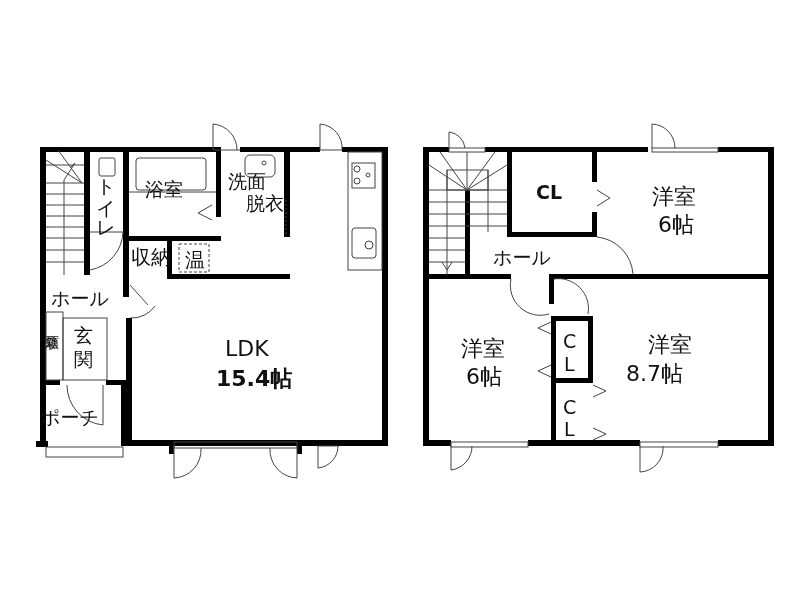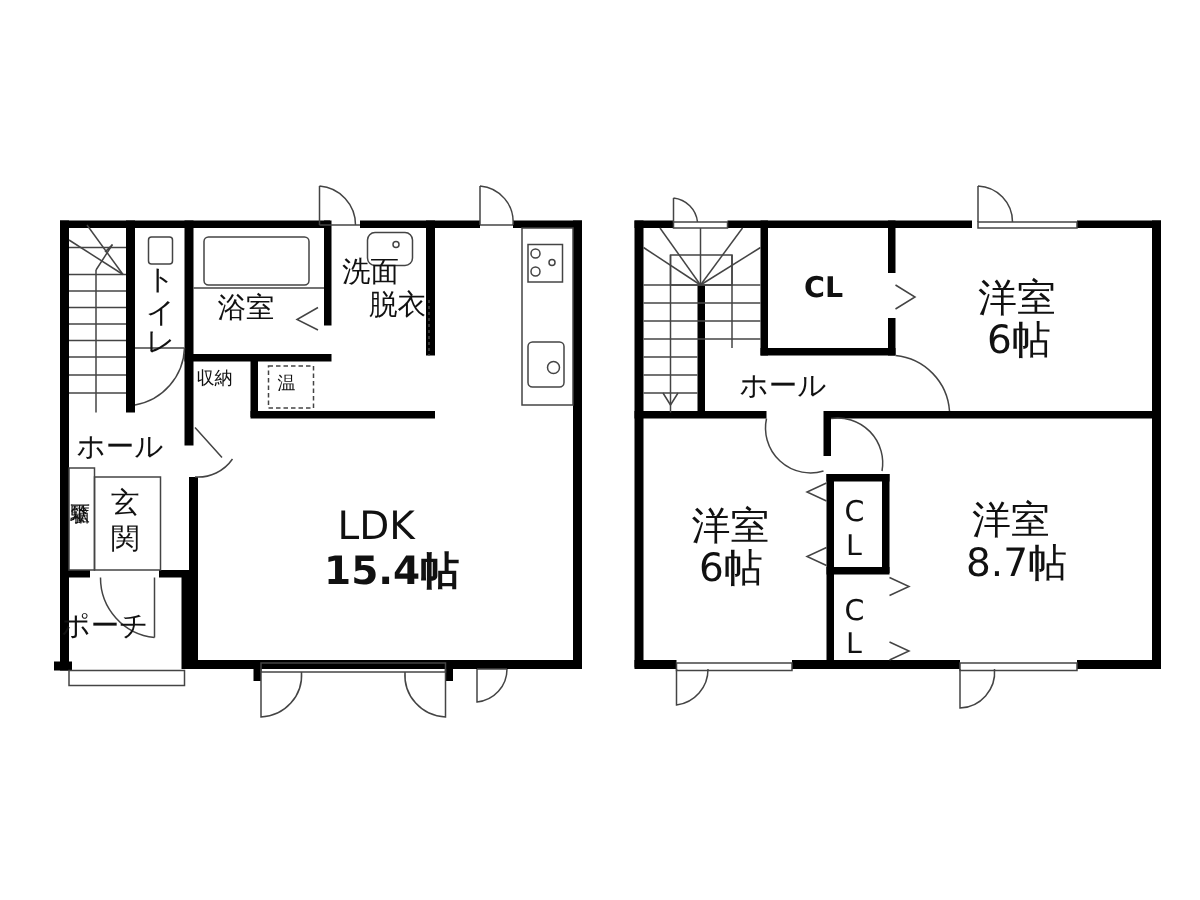--- a/index.html
+++ b/index.html
@@ -1,21 +1,21 @@
 <!DOCTYPE html>
 <html><head>
 <meta charset="utf-8">
 <style>
   html, body { margin: 0; padding: 0; background: #ffffff; }
   body { width: 800px; height: 600px; position: relative; overflow: hidden; font-family: "DejaVu Sans", sans-serif; }
   svg { position: absolute; left: 0; top: 0; }
   .lbl { position: absolute; color: #111; font-family: "DejaVu Sans", sans-serif; line-height: 1; text-align: center; white-space: nowrap; }
   .l18 { font-size: 19px; }
-  .l22 { font-size: 26px; text-align: center; }
-  .l14 { font-size: 12px; font-family: Liberation Mono, monospace; }
+  .l22 { font-size: 22px; text-align: center; }
+  .l14 { font-size: 20px; }
   .l12 { font-size: 13px; }
   .vert { writing-mode: vertical-rl; text-orientation: upright; }
 </style>
 </head>
 <body>
 
 <svg width="800" height="600" viewBox="0 0 800 600">
 
   <g fill="#000">
 
@@ -185,37 +185,37 @@
     <polyline points="593,428 606,434 593,440"></polyline>
 
     <rect x="451" y="442" width="77" height="5"></rect>
     <path d="M451,446 L451,470 A24,24 0 0 0 472,446"></path>
     <rect x="640" y="442" width="78" height="5"></rect>
     <path d="M640,446 L640,472 A24,24 0 0 0 663,446"></path>
   </g>
 </svg>
 
 <div class="lbl l18 vert" style="left:97px; top:165px;">トイレ</div>
-<div class="lbl l18" style="left:145px; top:196px;">浴室</div>
+<div class="lbl l18" style="left:145px; top:180px;">浴室</div>
 <div class="lbl l18" style="left:228px; top:172px;text-align:center;">洗面</div>
 <div class="lbl l18" style="left:228px; top:194px;margin-left:18px;">脱衣</div>
 <div class="lbl l14" style="left:131px; top:247px;">収納</div>
 <div class="lbl l14" style="left:185px; top:250px;">温</div>
 <div class="lbl l18" style="left:51px; top:289px;">ホール</div>
 <div class="lbl l12 vert" style="left:46px; top:326px;">下駄箱</div>
 <div class="lbl l18" style="left:74px; top:326px;">玄</div>
 <div class="lbl l18" style="left:74px; top:350px;">関</div>
 <div class="lbl l18" style="left:41px; top:408px;">ポーチ</div>
 <div class="lbl l22" style="left:225px; top:338px;">LDK</div>
 <div class="lbl l22" style="left:216px; top:368px;font-weight:bold;">15.4帖</div>
 
 <div class="lbl l18" style="left:536px; top:183px;font-weight:bold;">CL</div>
 <div class="lbl l22" style="left:652px; top:186px;">洋室</div>
 <div class="lbl l22" style="left:658px; top:214px;">6帖</div>
 <div class="lbl l18" style="left:493px; top:248px;">ホール</div>
 <div class="lbl l22" style="left:461px; top:338px;">洋室</div>
 <div class="lbl l22" style="left:466px; top:366px;">6帖</div>
 <div class="lbl l22" style="left:648px; top:334px;">洋室</div>
-<div class="lbl l22" style="left:644px; top:363px;">8.7帖</div>
+<div class="lbl l22" style="left:626px; top:363px;">8.7帖</div>
 <div class="lbl l18" style="left:563px; top:332px;">C</div>
 <div class="lbl l18" style="left:564px; top:355px;">L</div>
 <div class="lbl l18" style="left:563px; top:398px;">C</div>
 <div class="lbl l18" style="left:564px; top:420px;">L</div>
 
 </body></html>

